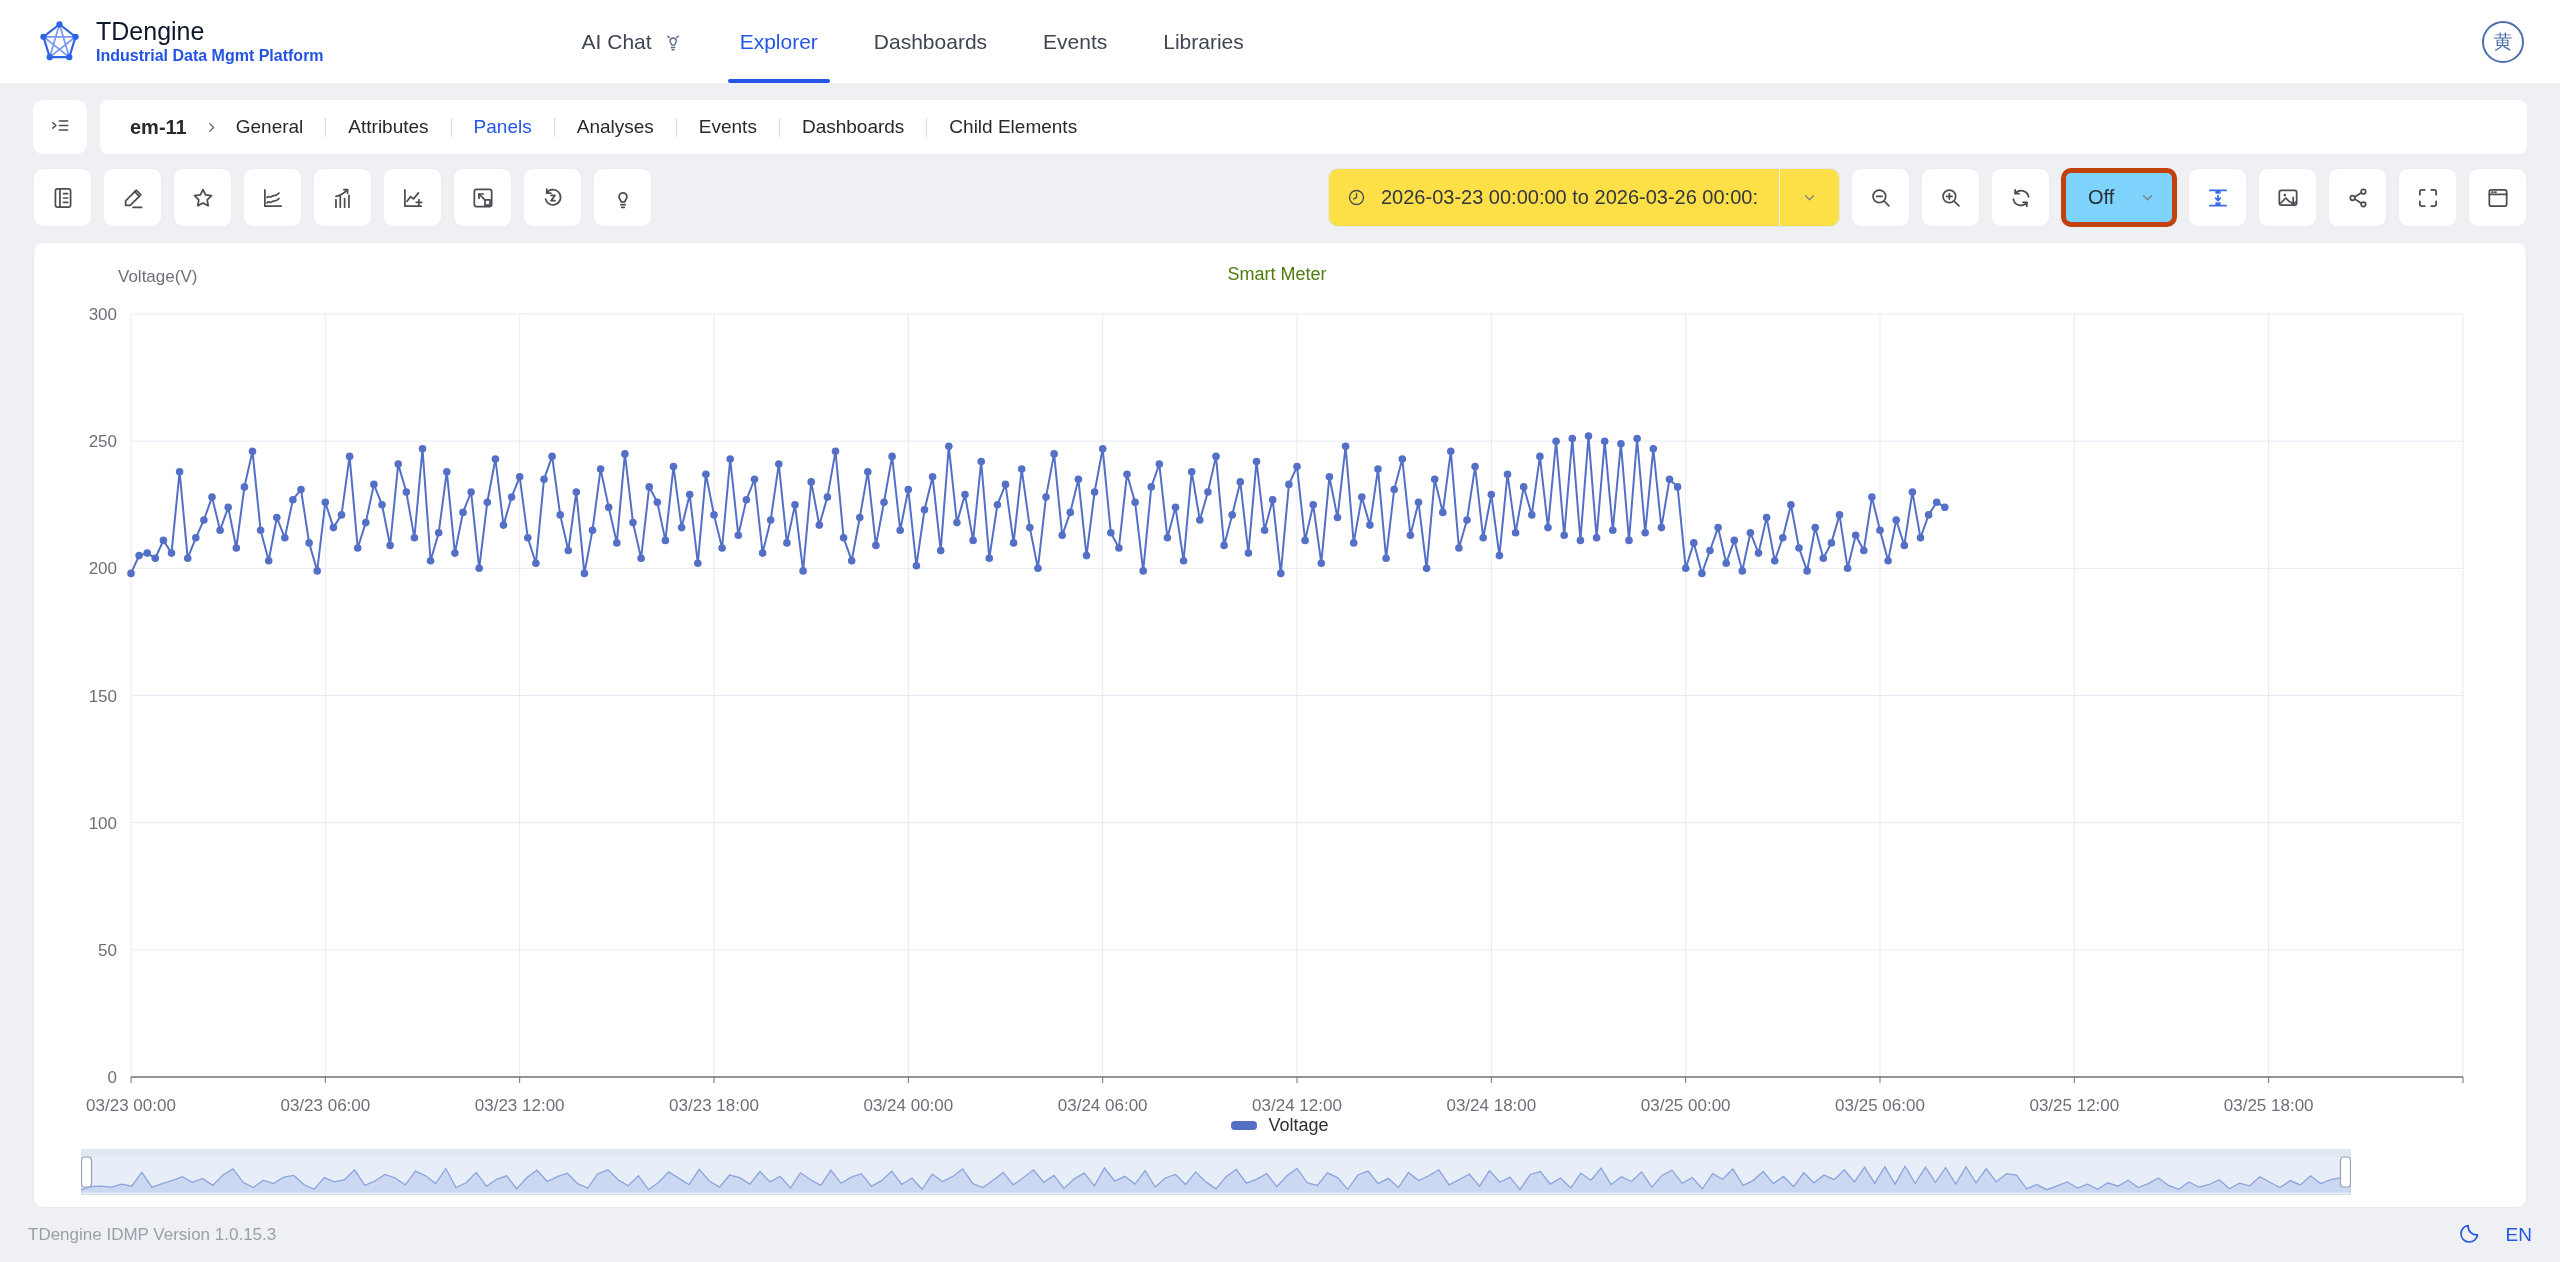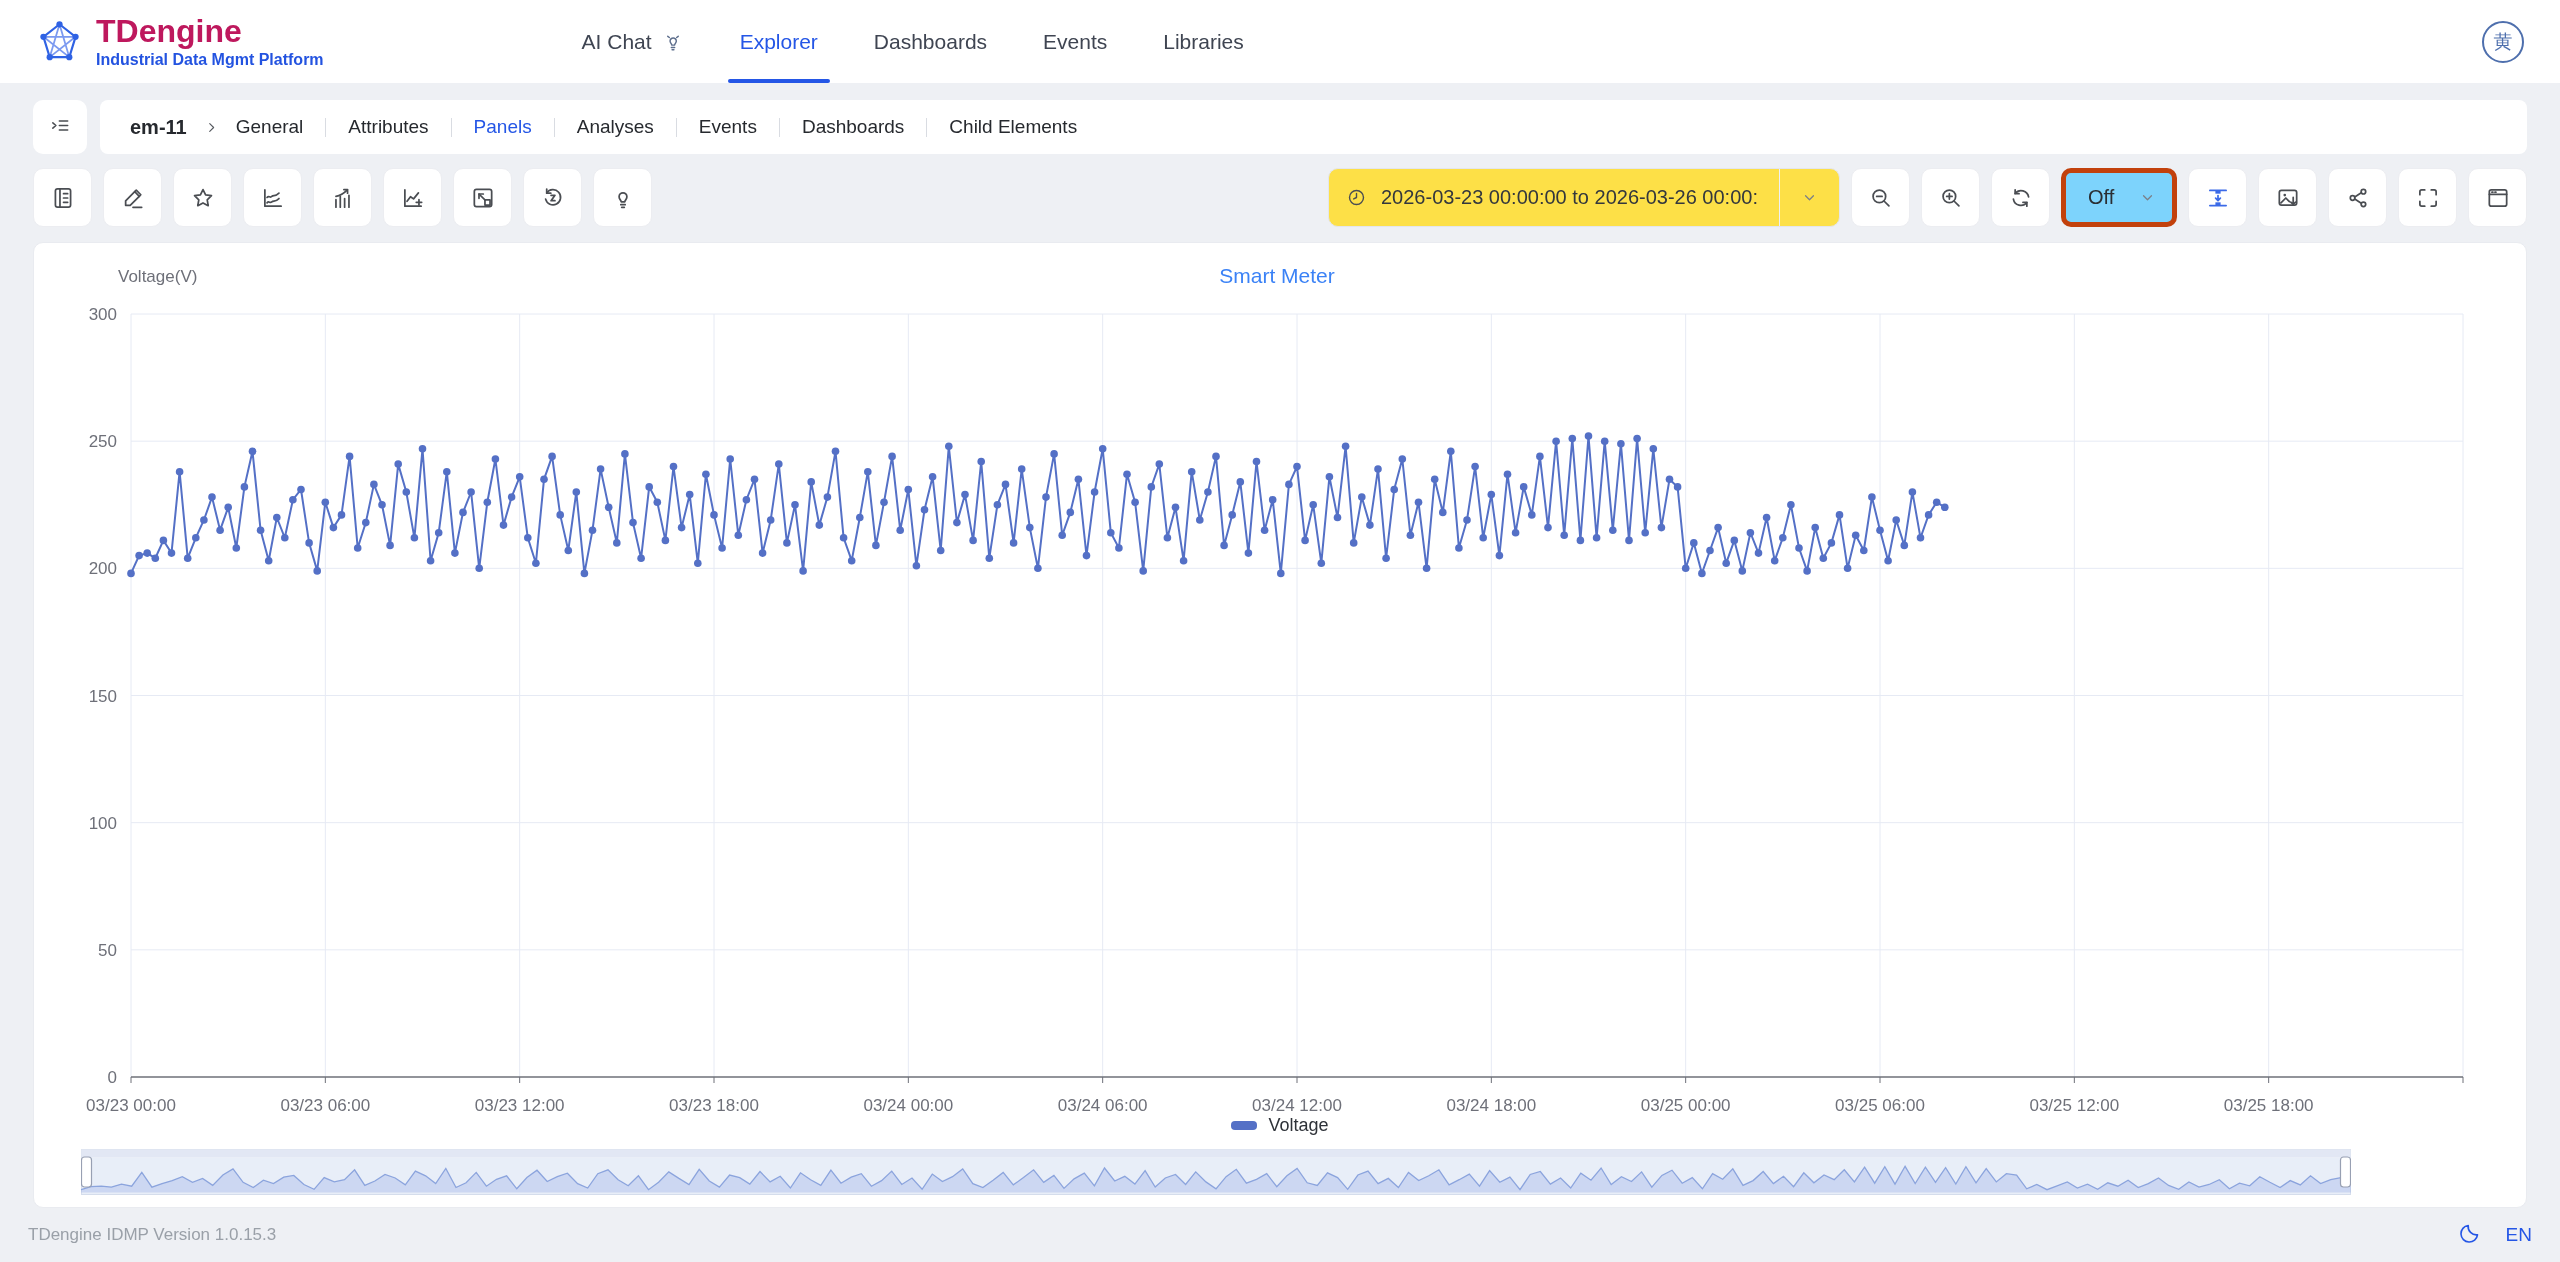--- a/index.html
+++ b/index.html
@@ -1,21 +1,21 @@
 <!DOCTYPE html>
 <html><head>
 <meta charset="utf-8">
 <style>
   *{box-sizing:border-box;margin:0;padding:0}
   html,body{width:2560px;height:1262px}
   body{background:#eef0f4;font-family:"Liberation Sans",sans-serif;overflow:hidden;position:relative}
   .header{position:absolute;top:0;left:0;right:0;height:83px;background:#fff;display:flex;align-items:center;padding:0 36px;z-index:5}
   .brand{display:flex;align-items:center;gap:13px;cursor:pointer}
   .brand-text{display:flex;flex-direction:column;line-height:1.1}
-  .brand-title{font-size:32px;font-weight:bold;color:#be185d}
+  .brand-title{font-size:25px;font-weight:normal;color:#0f172a}
   .brand-sub{font-size:16px;font-weight:bold;color:#2353e0;margin-top:2px}
   .nav{display:flex;height:100%;margin-left:230px}
   .nav-item{position:relative;display:flex;align-items:center;gap:10px;padding:0 28px;font-size:21px;color:#3f4552;cursor:pointer}
   .nav-item.active{color:#2456e6}
   .nav-item.active::after{content:"";position:absolute;left:16px;right:16px;bottom:0;height:4px;background:#2456e6;border-radius:2px}
   .avatar{margin-left:auto;width:42px;height:42px;border:2px solid #4e6fad;border-radius:50%;color:#4e6fad;font-size:19px;display:flex;align-items:center;justify-content:center;cursor:pointer;background:#fff}
   .crumb-row{position:absolute;top:100px;left:33px;right:33px;height:54px;display:flex;gap:13px}
   .toggle-btn{width:54px;height:54px;background:#fff;border:none;border-radius:10px;color:#4a4d52;display:flex;align-items:center;justify-content:center;cursor:pointer}
   .crumb-bar{flex:1;background:#fff;border-radius:8px;display:flex;align-items:center;padding:0 30px;font-size:19px;color:#26292e}
   .crumb-root{font-size:20px;font-weight:bold;margin-right:16px;cursor:pointer}
@@ -30,21 +30,21 @@
   .icon-btn{width:59px;height:59px;background:#fff;border:1px solid #ecedf1;border-radius:10px;color:#4a4d52;display:flex;align-items:center;justify-content:center;cursor:pointer}
   .icon-btn span{display:flex}
   .icon-btn.active-blue{color:#3b6ae8}
   .time-picker{width:512px;height:59px;background:#fde047;border:1px solid #e4e6eb;border-radius:10px;display:flex;align-items:center;cursor:pointer;overflow:hidden}
   .tp-clock{margin:0 14px 0 17px;color:#4a4d52;display:flex}
   .tp-text{flex:1;font-size:20px;color:#33373d;white-space:nowrap;overflow:hidden}
   .tp-chev{width:60px;align-self:stretch;display:flex;align-items:center;justify-content:center;color:#7b7f87;border-left:1px solid #eef0f3}
   .select{width:116px;height:59px;background:#7dd3fc;border:5px solid #c2410c;border-radius:10px;display:flex;align-items:center;justify-content:space-between;padding:0 15px 0 22px;font-size:20px;color:#2a2e33;cursor:pointer}
   .panel{position:absolute;top:242px;left:33px;width:2494px;height:966px;background:#fff;border:1px solid #e9ebf0;border-radius:10px}
   .ylabel{position:absolute;left:84px;top:24px;font-size:17px;color:#6E7079}
-  .ctitle{position:absolute;left:0;right:6px;top:21px;text-align:center;font-size:21px;color:#3b82f6}
+  .ctitle{position:absolute;left:0;right:6px;top:21px;text-align:center;font-size:18px;color:#4d7c0f}
   #plot{position:absolute;left:0;top:0}
   .legend{position:absolute;top:872px;left:0;right:0;display:flex;align-items:center;justify-content:center;gap:11px;cursor:pointer}
   .legend-marker{width:26px;height:9px;border-radius:4px;background:#5470c6}
   .legend-label{font-size:18px;color:#2e3238}
   #scrub{position:absolute;left:47px;top:906px;cursor:pointer}
   .footer{position:absolute;top:1208px;left:0;right:0;height:54px;display:flex;align-items:center;padding:0 28px;color:#9aa0a8;font-size:17px}
   .foot-right{margin-left:auto;display:flex;align-items:center;gap:24px;color:#2456e6}
   .moon{display:flex;color:#2456e6;cursor:pointer}
   .lang{font-size:19px;cursor:pointer}
   text{font-family:"Liberation Sans",sans-serif}

